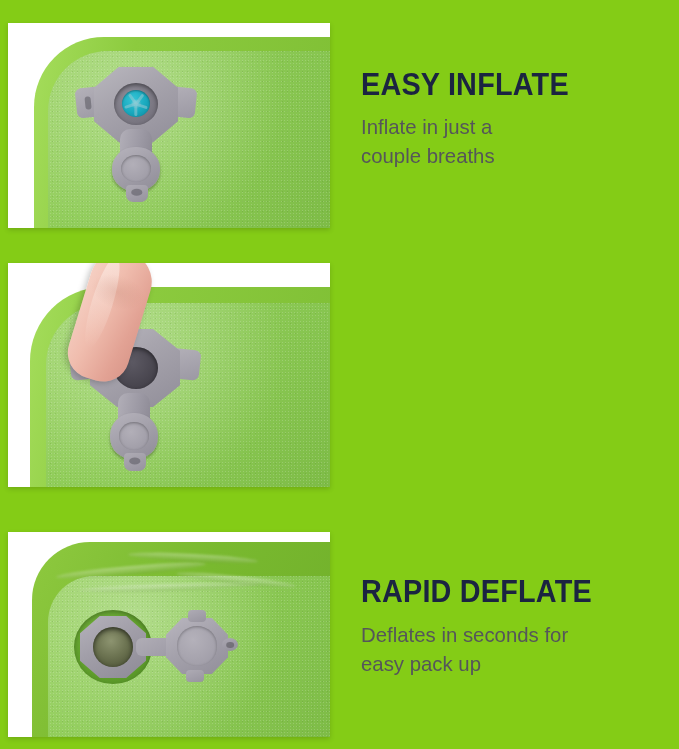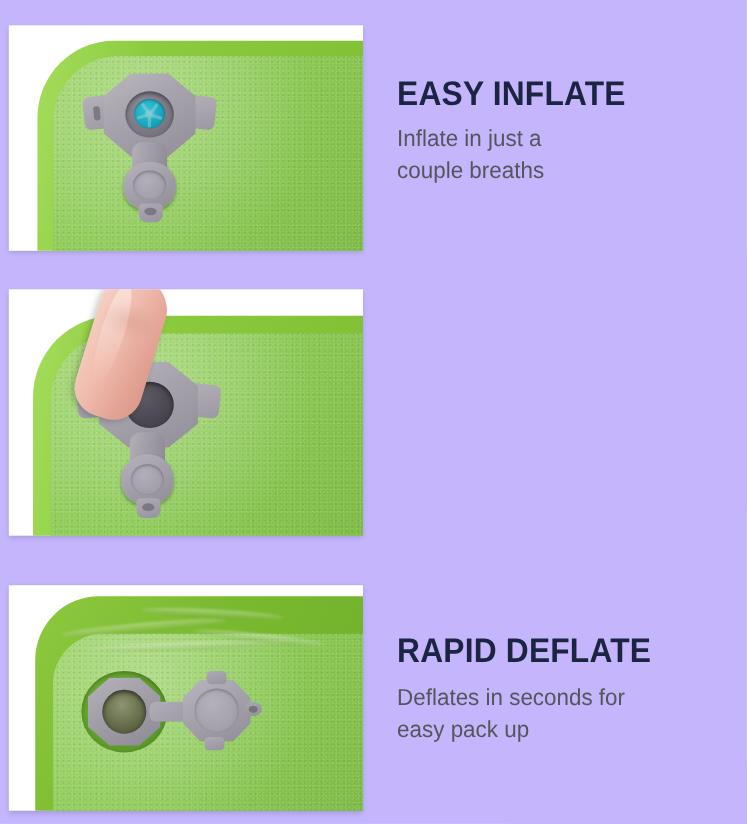--- a/index.html
+++ b/index.html
@@ -10,21 +10,21 @@
     height: 749px;
     background: #ffffff;
     font-family: "Liberation Sans", sans-serif;
     overflow: hidden;
   }
 
   .page {
     position: relative;
     width: 679px;
     height: 749px;
-    background: #c4b5fd;
+    background: #84cc16;
   }
 
   
   .feature-row {
     position: absolute;
     left: 0;
     width: 679px;
     display: flex;
     align-items: center;
   }

